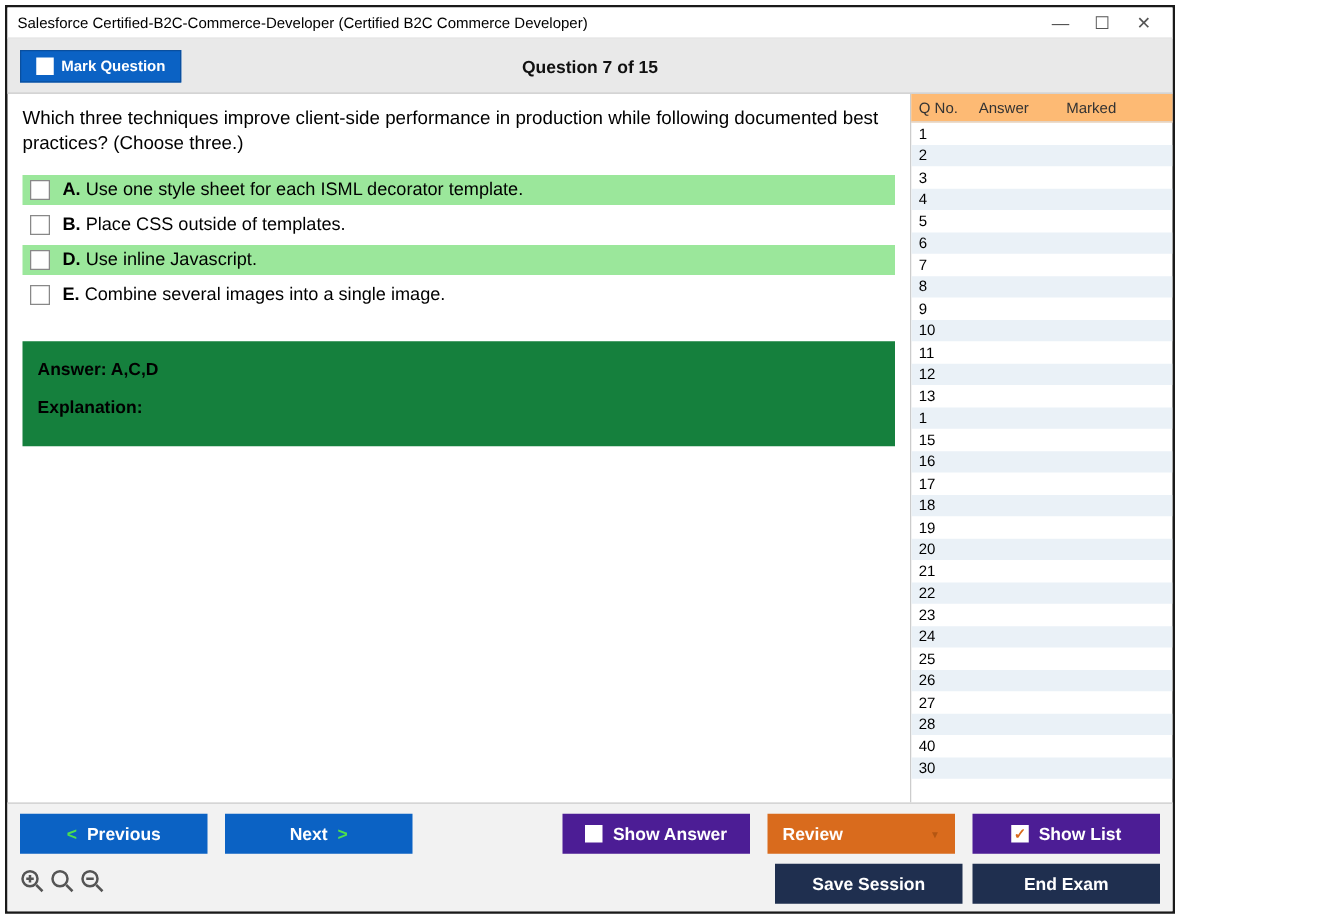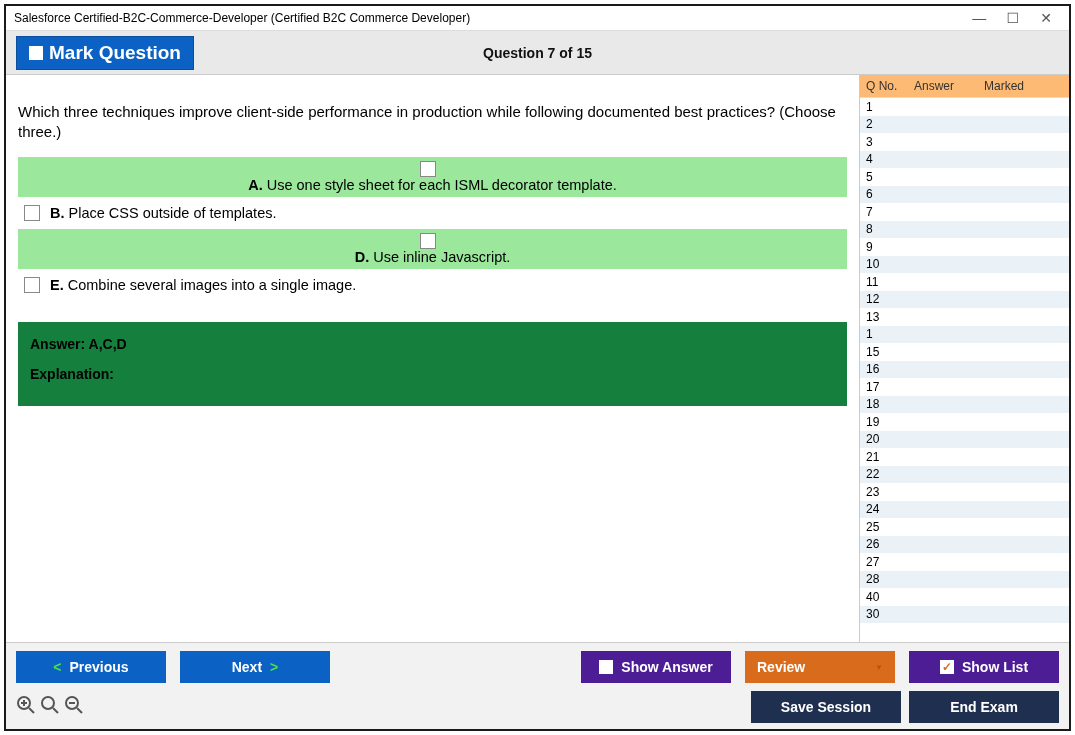--- a/index.html
+++ b/index.html
@@ -6,21 +6,21 @@
   html, body { height: 100%; }
   body {
     font-family: Arial, Helvetica, sans-serif;
     font-size: 13px;
     background: #fff;
     color: #000;
     padding: 4px;
   }
   .window {
     border: 2px solid #1a1a1a;
-    width: 1067px;
+    width: 936px;
     height: 727px;
     display: flex;
     flex-direction: column;
     background: #fff;
   }
   .titlebar {
     display: flex;
     align-items: center;
     padding: 4px 8px;
     font-size: 12px;
@@ -44,21 +44,21 @@
     align-items: center;
     position: relative;
     height: 44px;
   }
   .btn-blue {
     background: #0b62c4;
     color: #fff;
     border: 1px solid #0a4f9e;
     padding: 5px 12px;
     font-weight: bold;
-    font-size: 19px;
+    font-size: 12px;
     display: inline-flex;
     align-items: center;
     gap: 6px;
     cursor: pointer;
   }
   .btn-blue .chk-square,
   .btn-orange .chk-square {
     width: 14px; height: 14px;
     background: #fff;
     display: inline-block;
@@ -78,33 +78,31 @@
   }
   .main {
     flex: 1;
     padding: 10px 12px;
     overflow: auto;
   }
   .question-text {
     font-size: 15px;
     margin-bottom: 14px;
     line-height: 1.35;
-    margin-top: 17px;
   }
   .option {
     display: flex;
     align-items: center;
     padding: 4px 6px;
     margin-bottom: 4px;
     font-size: 14.5px;
     background: #fff;
   }
   .option.highlight {
     background: #9be79b;
-    flex-direction: column;
   }
   .option .opt-check {
     width: 16px; height: 16px;
     border: 1px solid #888;
     margin-right: 10px;
     background: #fff;
     flex: none;
   }
   .option .opt-label { }
   .option .opt-letter { font-weight: bold; }

